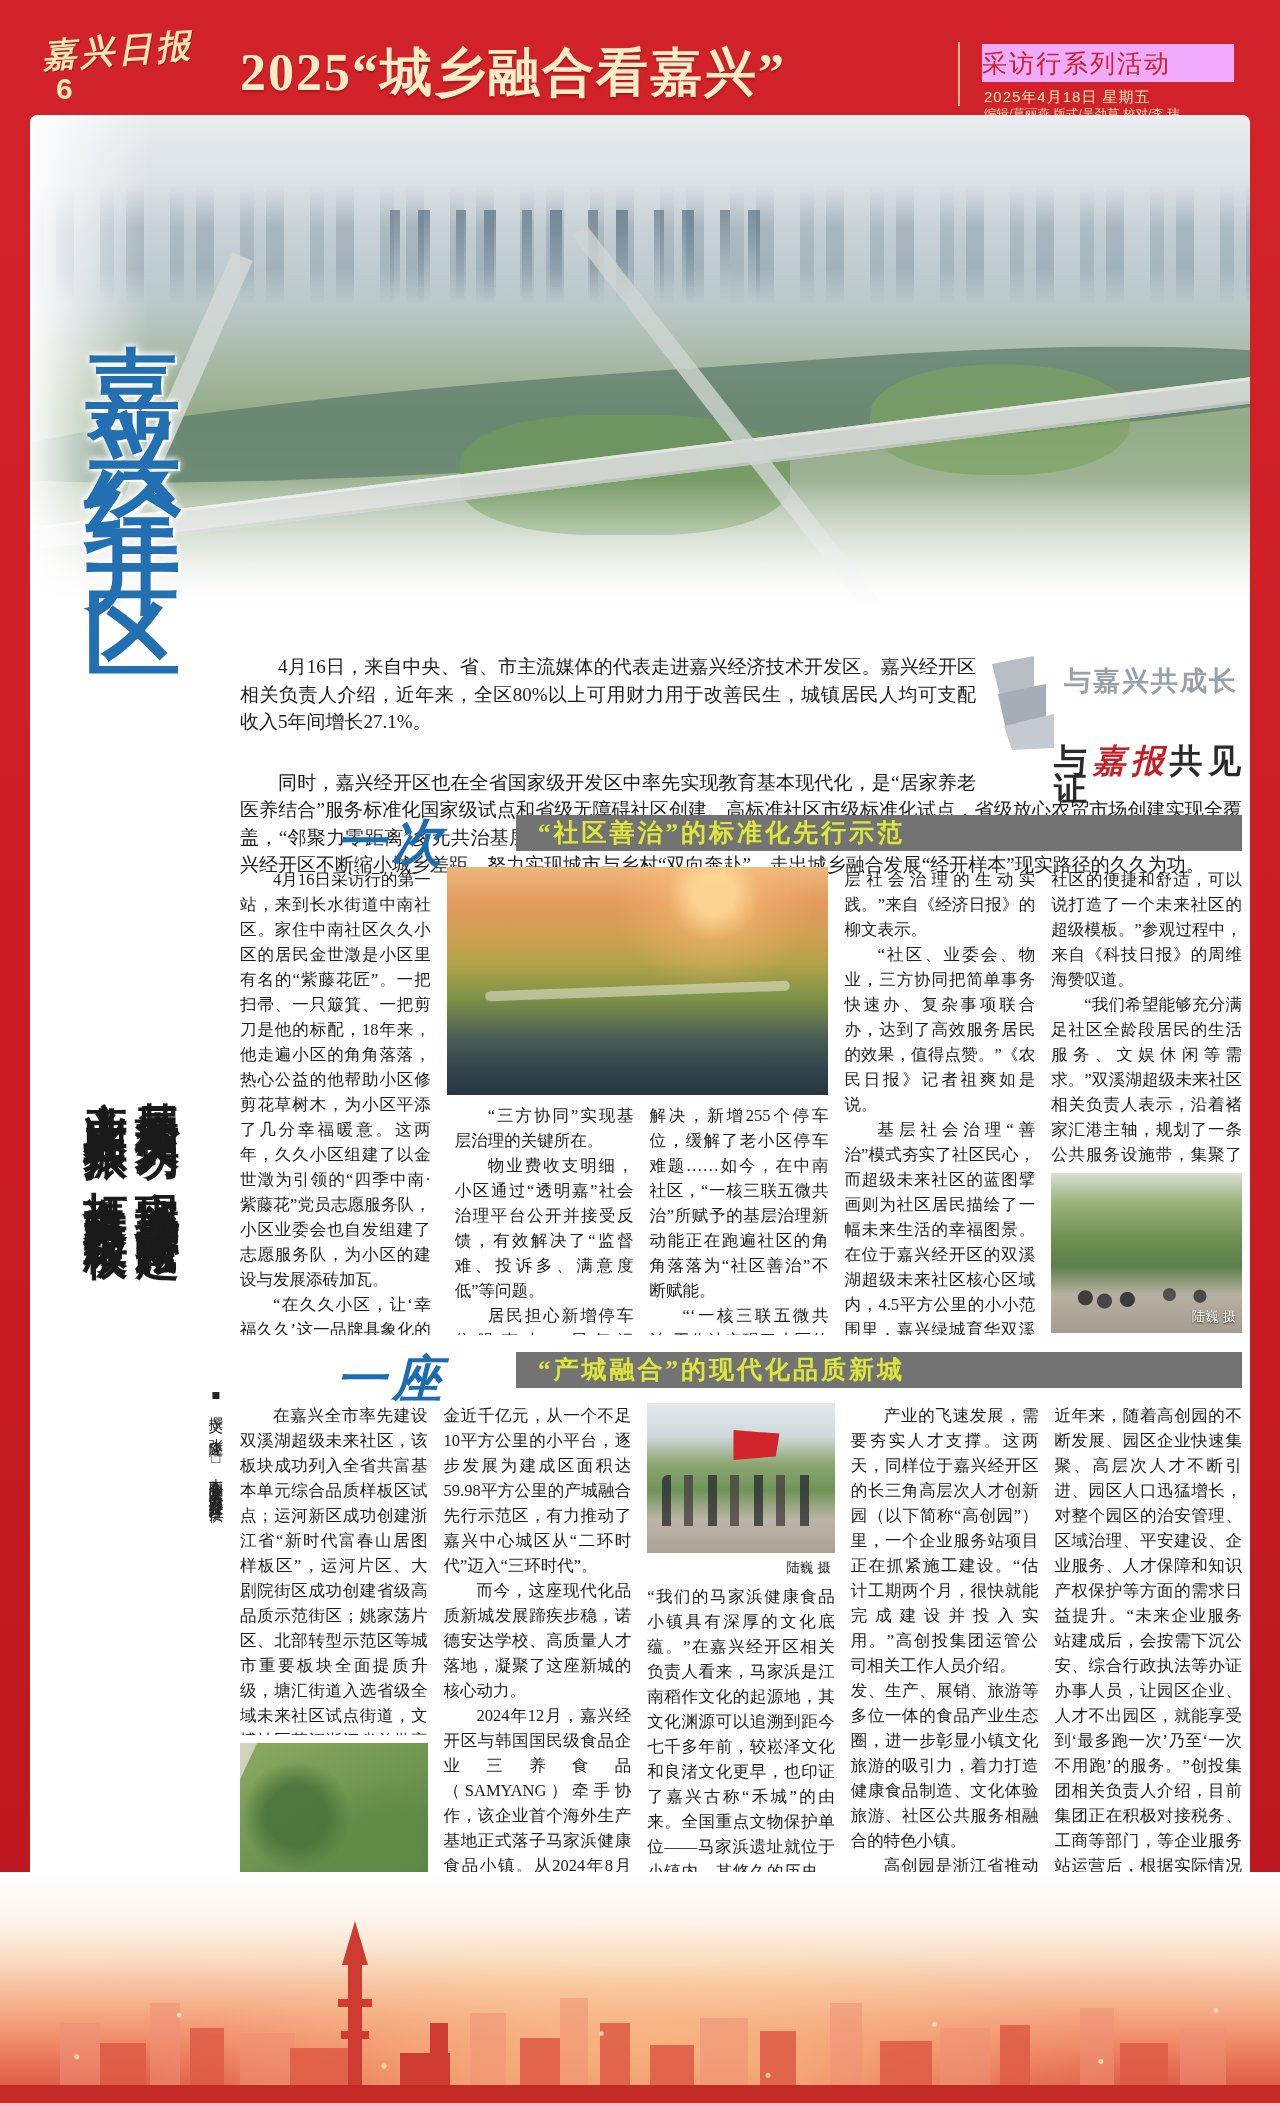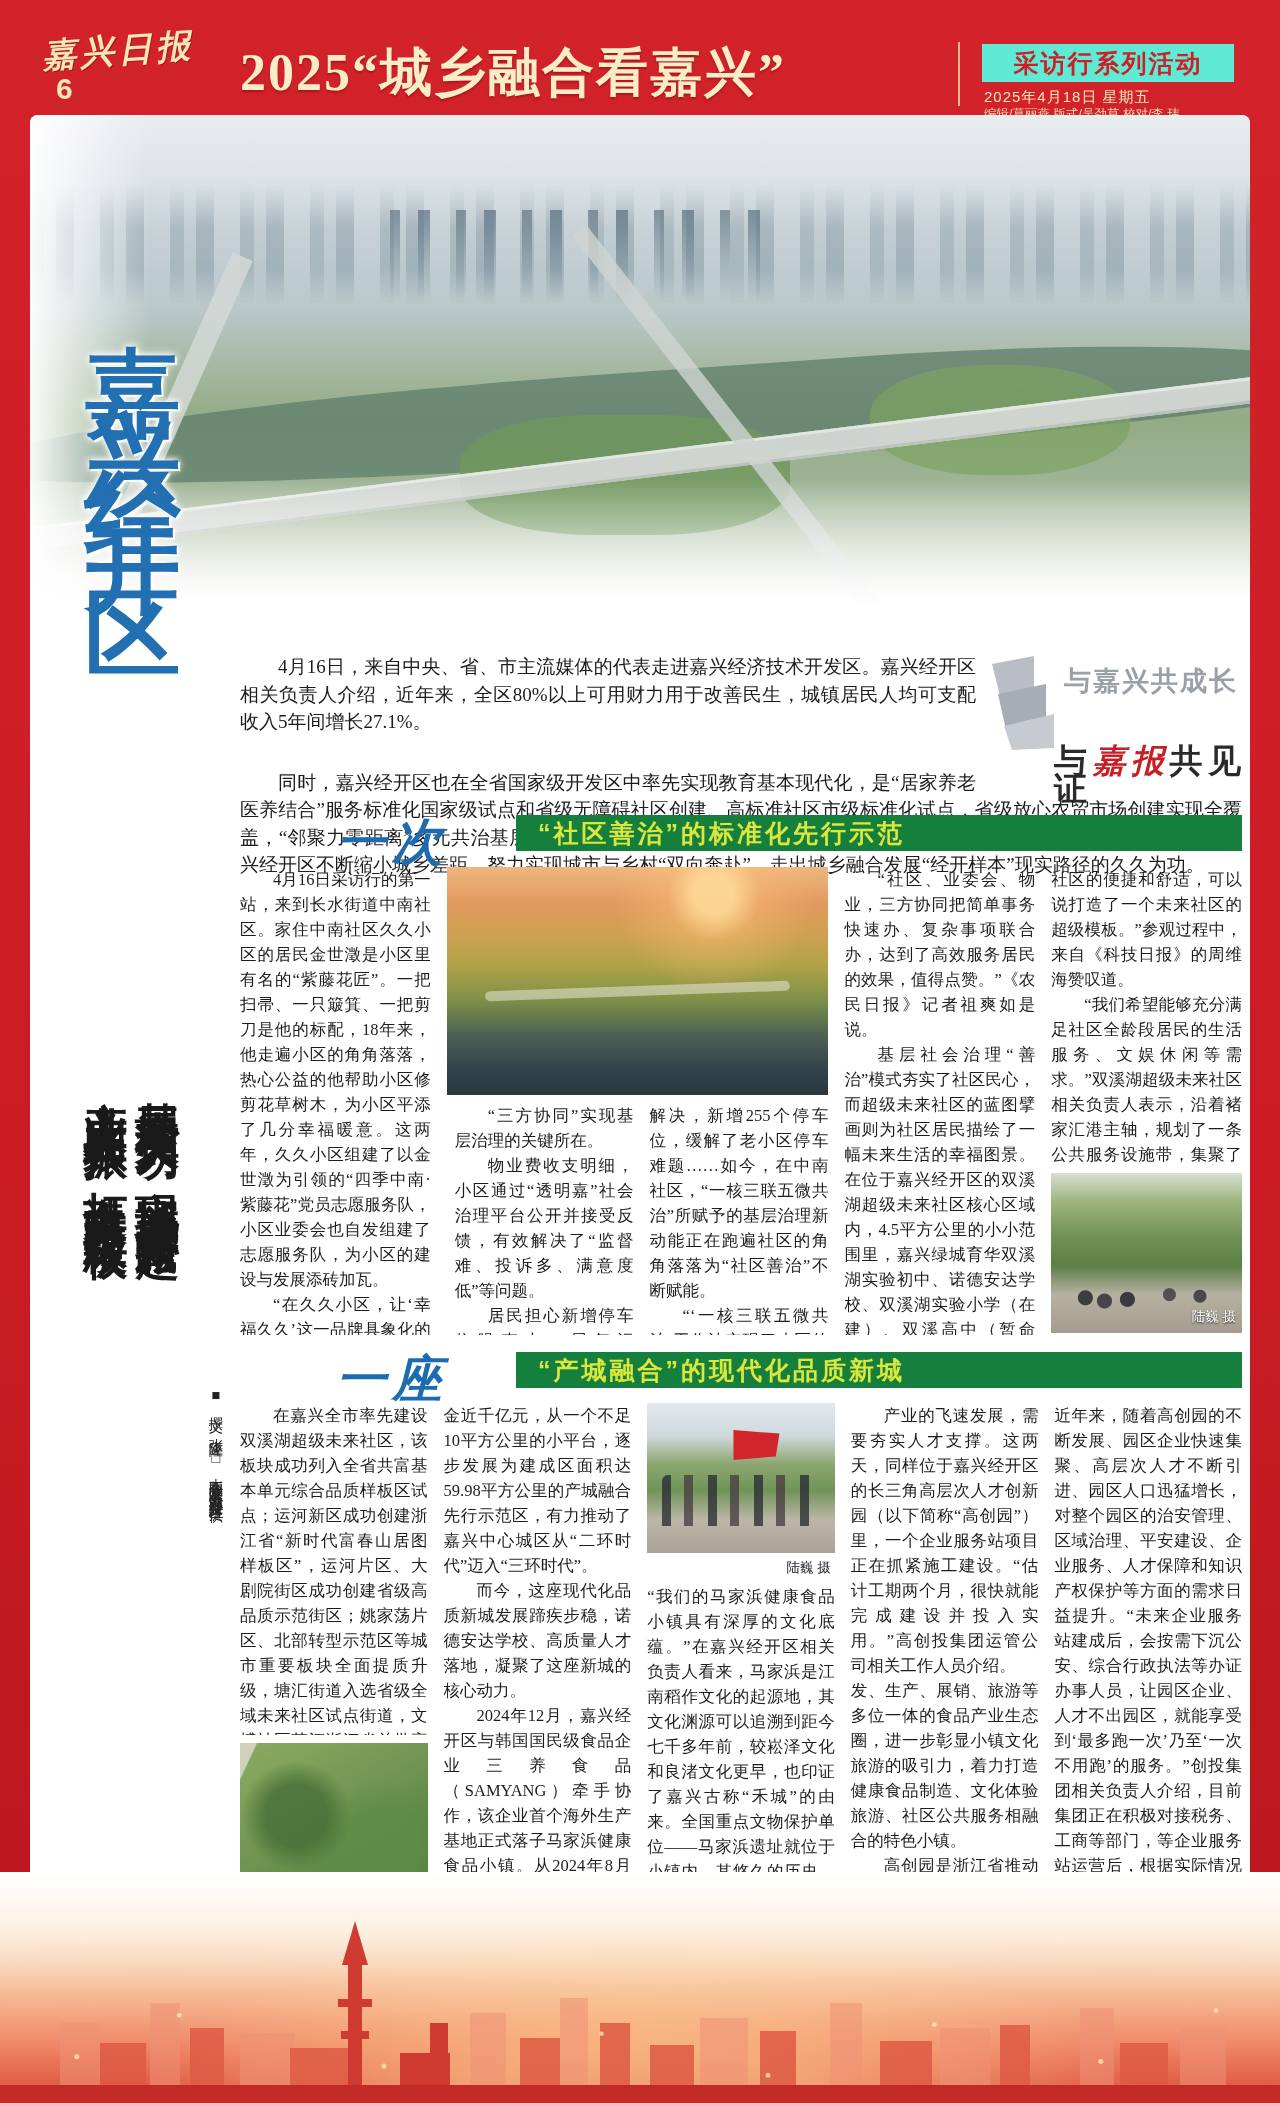--- a/index.html
+++ b/index.html
@@ -13,22 +13,22 @@
   .masthead{ position:absolute; left:0; top:0; width:1280px; height:115px; color:#f8ecc4;}
   .paper-logo{ position:absolute; left:42px; top:28px; font-size:34px; font-weight:bold;
     font-style:italic; letter-spacing:4px; color:#f6e7b6; transform:rotate(-4deg);
     font-family:"DejaVu Serif",serif; text-shadow:1px 1px 0 rgba(120,0,0,.4);}
   .page-num{ position:absolute; left:56px; top:72px; font-size:30px; font-weight:bold; color:#f6e7b6;
     font-family:"Liberation Sans",sans-serif;}
   .edition-title{ position:absolute; left:240px; top:38px; width:700px; 
     font-size:52px; font-weight:900; color:#f9edc6; letter-spacing:2px;
     font-family:"Liberation Serif",serif; text-shadow:0 2px 2px rgba(100,0,0,.35);}
   .mast-divider{ position:absolute; left:958px; top:42px; width:2px; height:64px; background:#f3dfa4; opacity:.8;}
-  .series-badge{ position:absolute; left:982px; top:44px; width:252px; height:38px; background:#5eead4;
-    color:#cf1f26; font-size:25px; font-weight:700; text-align:center; line-height:38px;
+  .series-badge{ position:absolute; left:982px; top:44px; width:252px; height:38px; background:#f0abfc;
+    color:#cf1f26; font-size:25px; font-weight:400; line-height:38px;
     letter-spacing:2px; font-family:"Liberation Sans",sans-serif;}
   .date-line{ position:absolute; left:984px; top:88px; font-size:15px; color:#f6e7bb; letter-spacing:1px;
     font-family:"Liberation Sans",sans-serif;}
   .staff-line{ position:absolute; left:984px; top:106px; font-size:12.5px; color:#f3dfae;
     font-family:"Liberation Sans",sans-serif;}
   
   .sheet{ position:absolute; left:30px; top:115px; width:1220px; height:1825px; background:#fff;
     border-radius:8px 8px 0 0; overflow:visible;}
   
   .hero{ position:absolute; left:0; top:0; width:1220px; height:505px; border-radius:8px 8px 0 0; overflow:hidden;}
@@ -73,23 +73,23 @@
   .growth-logo .mark{ position:absolute; left:-2px; top:8px; width:70px; height:96px;}
   .growth-logo .l1{ position:absolute; left:74px; top:22px; font-size:27px; font-weight:900; color:#9aa0a8;
     letter-spacing:2px; font-family:"Liberation Sans",sans-serif;}
   .growth-logo .l2{ position:absolute; left:64px; top:58px; font-size:33px; font-weight:700; color:#2a2a2a;
     letter-spacing:1px; font-family:"Liberation Sans",sans-serif;margin-top:43px;}
   .growth-logo .brand{ color:#c62026; font-style:italic; font-family:"DejaVu Serif",serif;}
   
   .sec-head{ position:absolute; left:210px; width:1002px; height:40px;}
   .sec-marker{ position:absolute; left:96px; top:-4px; font-size:50px; font-weight:900; font-style:italic;
     color:#1d6cb0; font-family:"DejaVu Serif",serif; letter-spacing:6px;}
-  .sec-bar{ position:absolute; left:276px; top:2px; right:0; height:36px; background:#15803d;
+  .sec-bar{ position:absolute; left:276px; top:2px; right:0; height:36px; background:#737373;
     color:#dce63c; font-size:25px; font-weight:900; line-height:36px; padding-left:22px;
-    letter-spacing:3px; font-family:Liberation Sans, sans-serif;}
+    letter-spacing:3px; font-family:Liberation Serif, serif;}
   
   .cols{ position:absolute; left:210px; width:1002px; display:flex; gap:16px; font-size:16.5px;
     line-height:25px; color:#1d1d1d; text-align:justify;}
   .cols p{ text-indent:2em; }
   .col{ flex:1 1 0; overflow:hidden;}
   .colgroup{ flex:2 1 0; display:flex; flex-direction:column;}
   .colgroup .subcols{ display:flex; gap:16px; flex:1; overflow:hidden; margin-top:8px;margin-left:8px;}
   .colgroup .subcols .col{ height:100%;}
   
   .photo{ position:relative; width:100%; overflow:hidden;}
@@ -215,20 +215,21 @@
           <p>物业费收支明细，小区通过“透明嘉”社会治理平台公开并接受反馈，有效解决了“监督难、投诉多、满意度低”等问题。</p>
           <p>居民担心新增停车位噪声大、尾气污染……收集反馈后社区第一时间安排会商，根据诉求的人群、问题和建议等，从分区域、分目标等进行了系统性布置</p>
         </div>
         <div class="col">
           <p style="text-indent:0;">解决，新增255个停车位，缓解了老小区停车难题……如今，在中南社区，“一核三联五微共治”所赋予的基层治理新动能正在跑遍社区的角角落落为“社区善治”不断赋能。</p>
           <p>“‘一核三联五微共治’工作法实现了小区的整体提升，解决了停车难、环境差等问题，调解了居民与居民、居民与物业之间的矛盾、纠纷、投诉等，是一次基</p>
         </div>
       </div>
     </div>
     <div class="col">
+      <p style="text-indent:0;">层社会治理的生动实践。”来自《经济日报》的柳文表示。</p>
       <p>“社区、业委会、物业，三方协同把简单事务快速办、复杂事项联合办，达到了高效服务居民的效果，值得点赞。”《农民日报》记者祖爽如是说。</p>
       <p>基层社会治理“善治”模式夯实了社区民心，而超级未来社区的蓝图擘画则为社区居民描绘了一幅未来生活的幸福图景。在位于嘉兴经开区的双溪湖超级未来社区核心区域内，4.5平方公里的小小范围里，嘉兴绿城育华双溪湖实验初中、诺德安达学校、双溪湖实验小学（在建）、双溪高中（暂命名、在建）等教育资源；凯宜医院、城市康养中心（规划）等医疗资源；嘉邻中心、山姆超市、高铁新城展示中心、时尚体育中心等12个高品质公共配套项目星罗棋布，为社区居民全方位提供了教育、医疗、养老、体育等公共服务。</p>
 
     </div>
     <div class="col">
       <div style="height:300px; overflow:hidden;">
         <p style="text-indent:0;">社区的便捷和舒适，可以说打造了一个未来社区的超级模板。”参观过程中，来自《科技日报》的周维海赞叹道。</p>
         <p>“我们希望能够充分满足社区全龄段居民的生活服务、文娱休闲等需求。”双溪湖超级未来社区相关负责人表示，沿着褚家汇港主轴，规划了一条公共服务设施带，集聚了一批高品质公共配套项目。这里打造的是嘉兴首个城市级交互客厅，提供“一站式”“全天候”的生活服务，塑造具有“国际风”“江南韵”“未来感”的滨水人居样板，满足居民群众对美好生活的向往。</p>
       </div>
       <div class="photo ph-street" style="margin-top:6px;">

